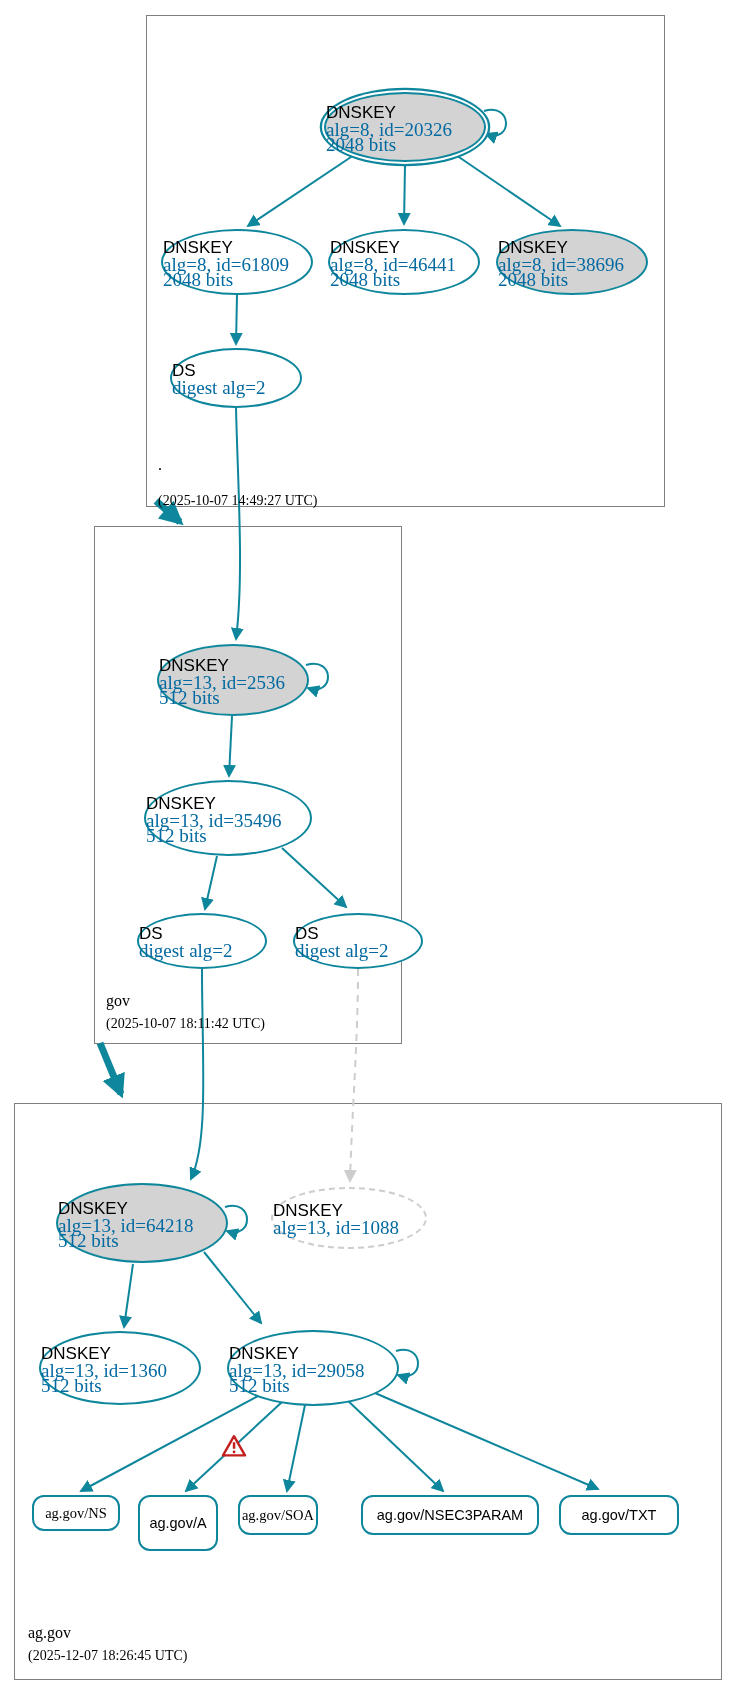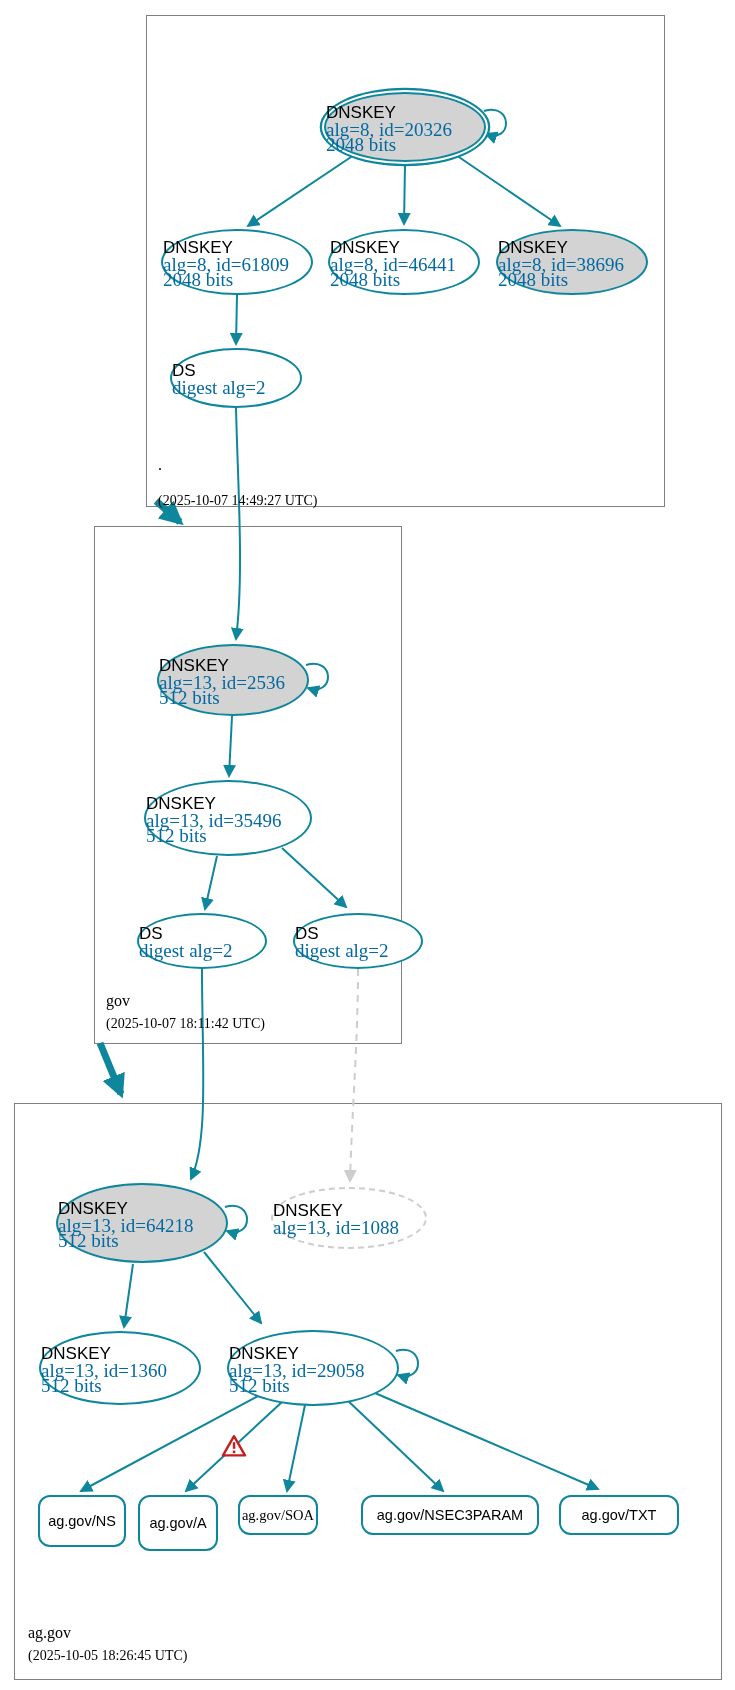--- a/index.html
+++ b/index.html
@@ -140,32 +140,32 @@
   </div>
 
   <div class="warn" style="left:221px;top:1434px;">
     <svg width="26" height="24" viewBox="0 0 26 24">
       <path d="M13 2.2 L24 21.4 L2 21.4 Z" fill="#ffffff" stroke="#c41f1f" stroke-width="2.4" stroke-linejoin="round"></path>
       <rect x="11.8" y="8.2" width="2.5" height="6.6" fill="#c41f1f"></rect>
       <rect x="11.8" y="16.6" width="2.5" height="2.6" fill="#c41f1f"></rect>
     </svg>
   </div>
 
-  <div class="rr" style="left:38px;top:1495px;width:88px;height:52px;">
+  <div class="rr" style="left:32px;top:1495px;width:88px;height:36px;font-family:Liberation Serif, serif;">
     <span>ag.gov/NS</span>
   </div>
   <div class="rr" style="left:138px;top:1495px;width:80px;height:56px;">
     <span>ag.gov/A</span>
   </div>
   <div class="rr" style="left:238px;top:1495px;width:80px;height:40px;font-family:Liberation Serif, serif;">
     <span>ag.gov/SOA</span>
   </div>
   <div class="rr" style="left:361px;top:1495px;width:178px;height:40px;">
     <span>ag.gov/NSEC3PARAM</span>
   </div>
   <div class="rr" style="left:559px;top:1495px;width:120px;height:40px;">
     <span>ag.gov/TXT</span>
   </div>
 
   <div class="zlabel" style="left:28px;top:1624px;">ag.gov</div>
-  <div class="zts" style="left:28px;top:1648px;">(2025-10-05 18:26:45 UTC)</div>
+  <div class="zts" style="left:28px;top:1648px;">(2025-12-07 18:26:45 UTC)</div>
 
 </div>
 
 </body></html>

